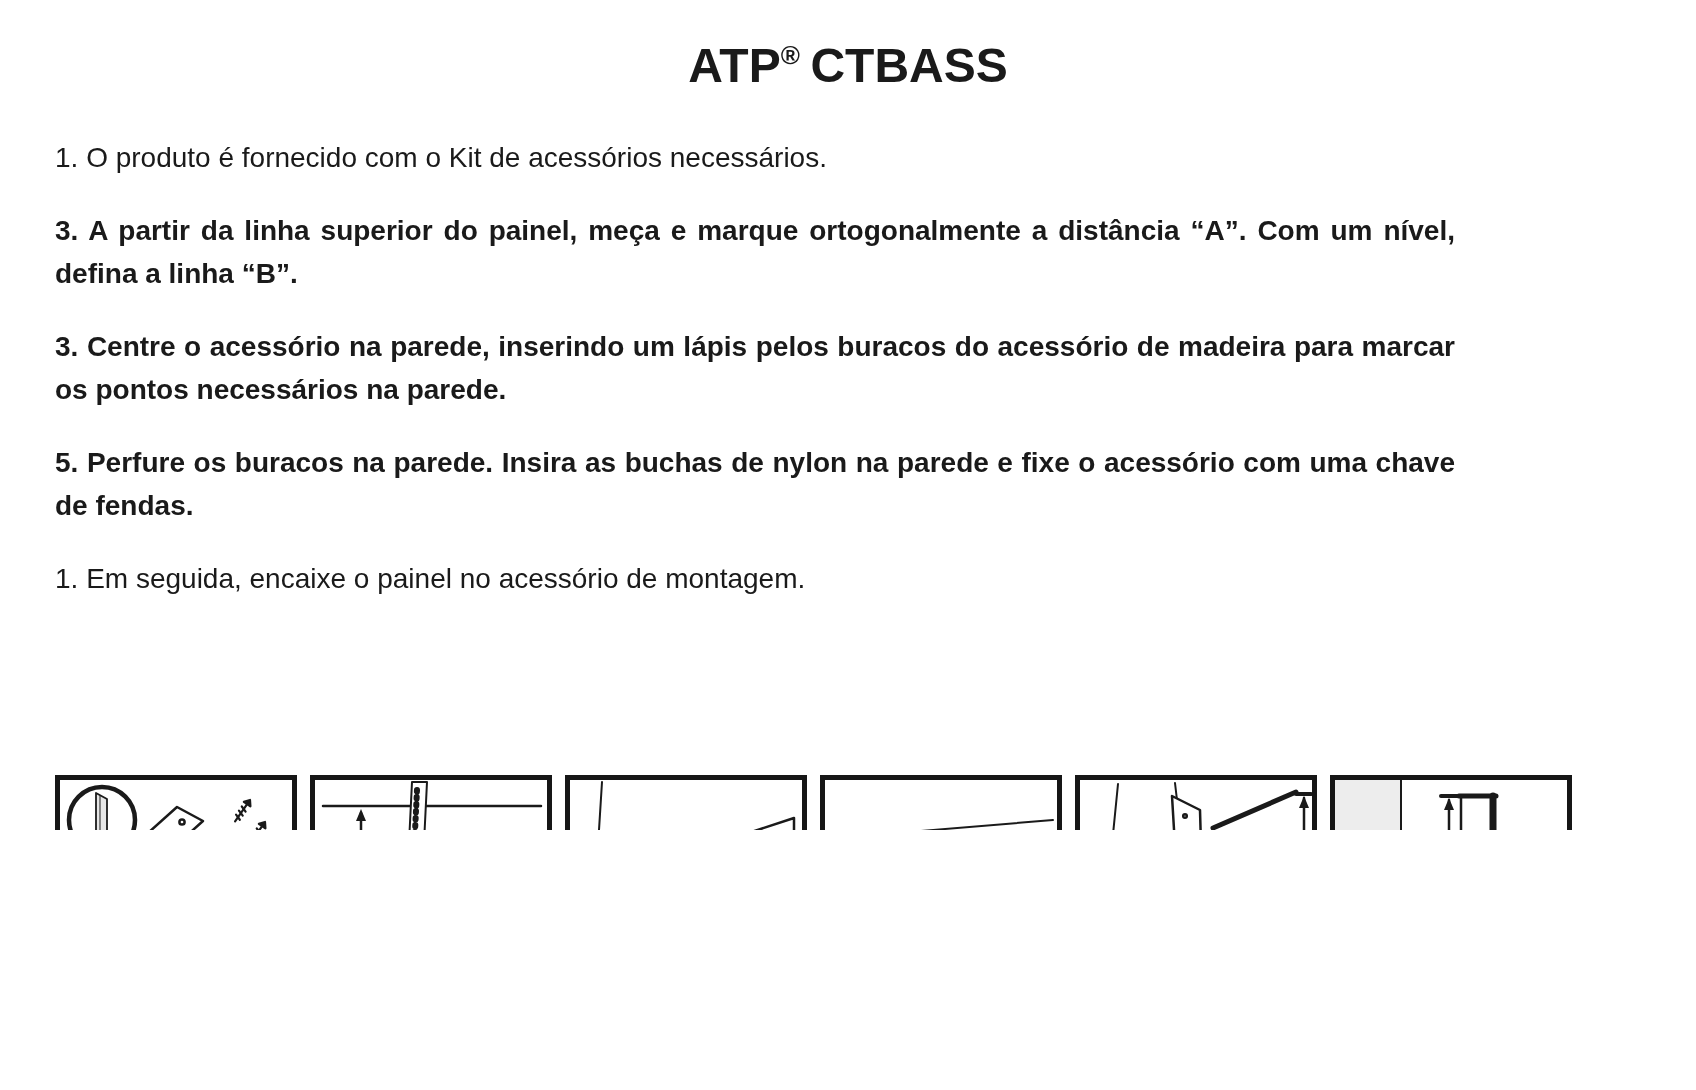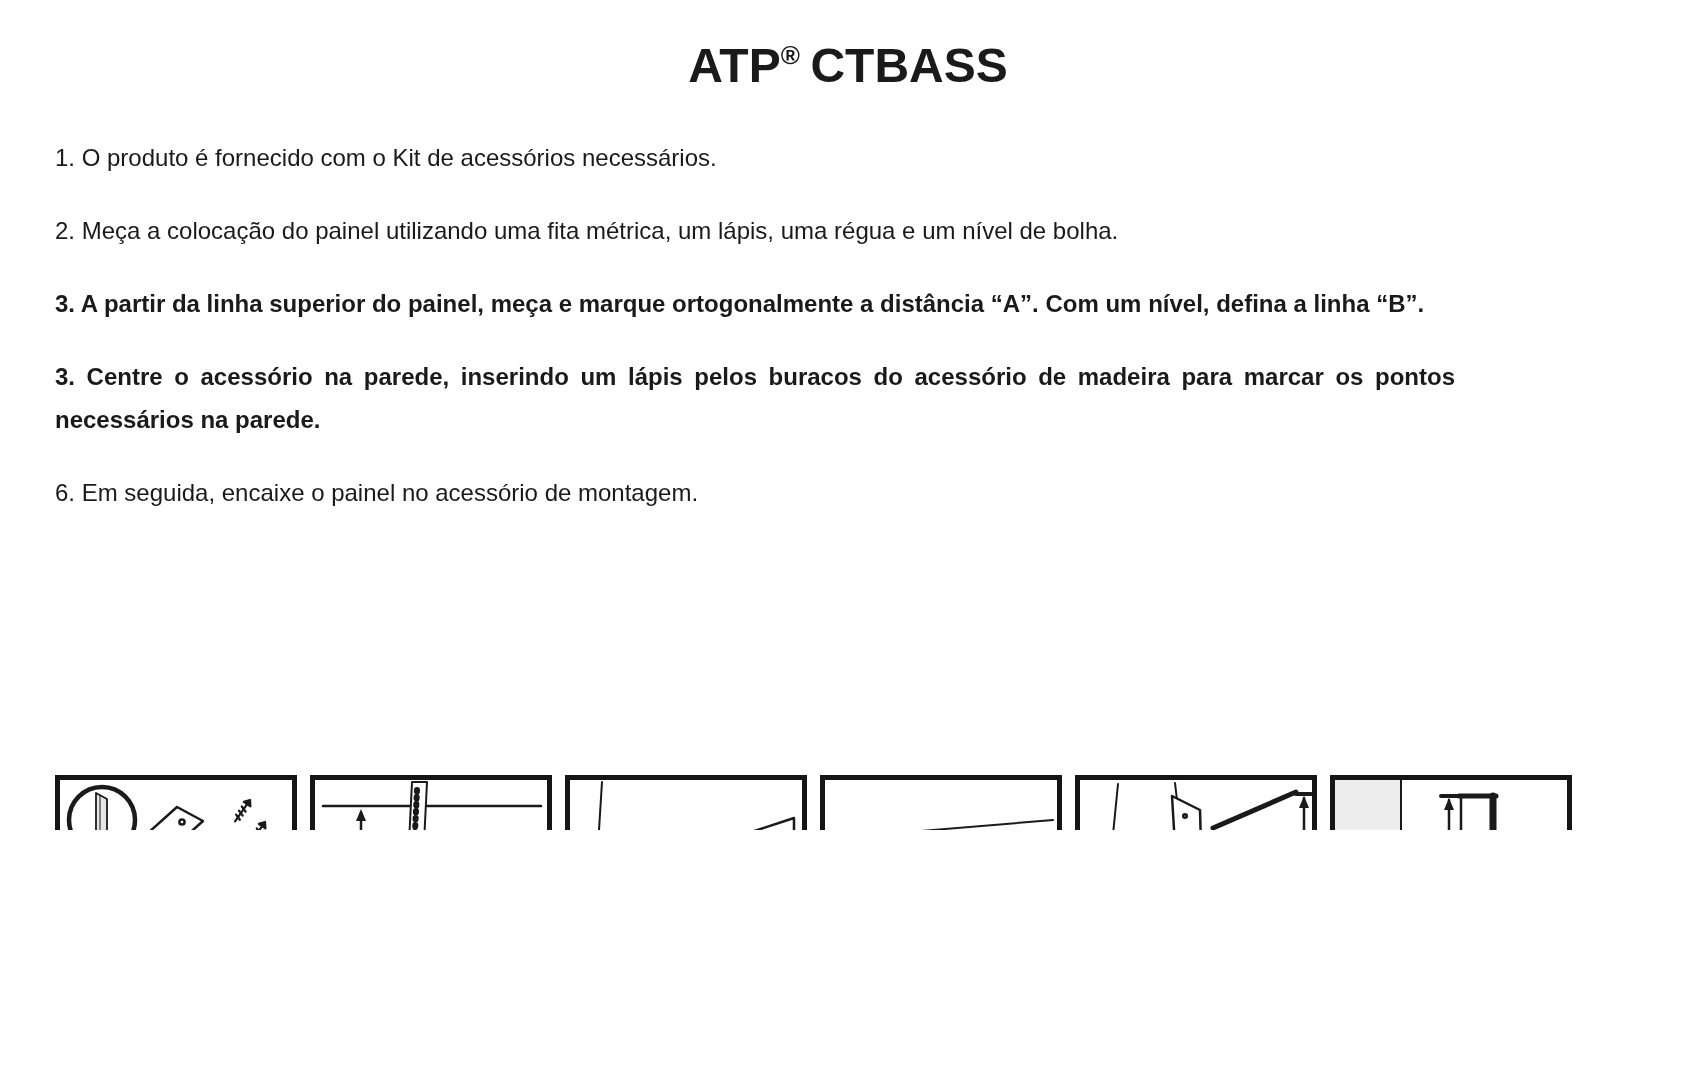--- a/index.html
+++ b/index.html
@@ -8,21 +8,21 @@
     font-family:"Liberation Sans","DejaVu Sans",sans-serif;color:#1a1a1a;
     overflow:hidden;
   }
   .title{
     margin:0;padding-top:38px;text-align:center;
     font-size:48px;font-weight:bold;letter-spacing:0;
   }
   .title sup{font-size:26px;vertical-align:18px;font-weight:bold;}
   .title .product{margin-left:0.22em;}
   .text-block{position:absolute;top:136px;left:55px;width:1400px;}
-  .text-block p{margin:0 0 30px 0;font-size:24px;line-height:43px;}
+  .text-block p{margin:0 0 30px 0;font-size:28px;line-height:43px;}
   .p-just{text-align:justify;font-weight:bold;}
   .figures{position:absolute;top:775px;left:55px;display:flex;gap:13px;}
   .fig{margin:0;width:242px;}
   .frame{
     box-sizing:border-box;width:242px;height:238px;
     border:5px solid #161616;background:#fff;
   }
   .frame svg{display:block;}
   .fig figcaption{
     margin:8px 0 0 2px;font-size:34px;line-height:1;color:#1a1a1a;
@@ -35,24 +35,24 @@
 </style>
 </head>
 <body>
 
 <div class="page">
 
   <h1 class="title"><span>ATP</span><sup>®</sup><span class="product">CTBASS</span></h1>
 
   <div class="text-block">
     <p>1. O produto é fornecido com o Kit de acessórios necessários.</p>
-    <p>2. Meça a colocação do painel utilizando uma fita métrica, um lápis, uma régua e um nível de bolha.</p>
     <p class="p-just">3. A partir da linha superior do painel, meça e marque ortogonalmente a distância “A”. Com um nível, defina a linha “B”.</p>
     <p class="p-just">3. Centre o acessório na parede, inserindo um lápis pelos buracos do acessório de madeira para marcar os pontos necessários na parede.</p>
-    <p>6. Em seguida, encaixe o painel no acessório de montagem.</p>
+    <p class="p-just">5. Perfure os buracos na parede. Insira as buchas de nylon na parede e fixe o acessório com uma chave de fendas.</p>
+    <p>1. Em seguida, encaixe o painel no acessório de montagem.</p>
   </div>
 
   <div class="figures">
 
     <figure class="fig">
       <div class="frame">
         <svg width="232" height="228" viewBox="0 0 232 228">
           <g class="art">
             <g>
               <circle cx="42" cy="40" r="33" stroke-width="4.5"></circle>

